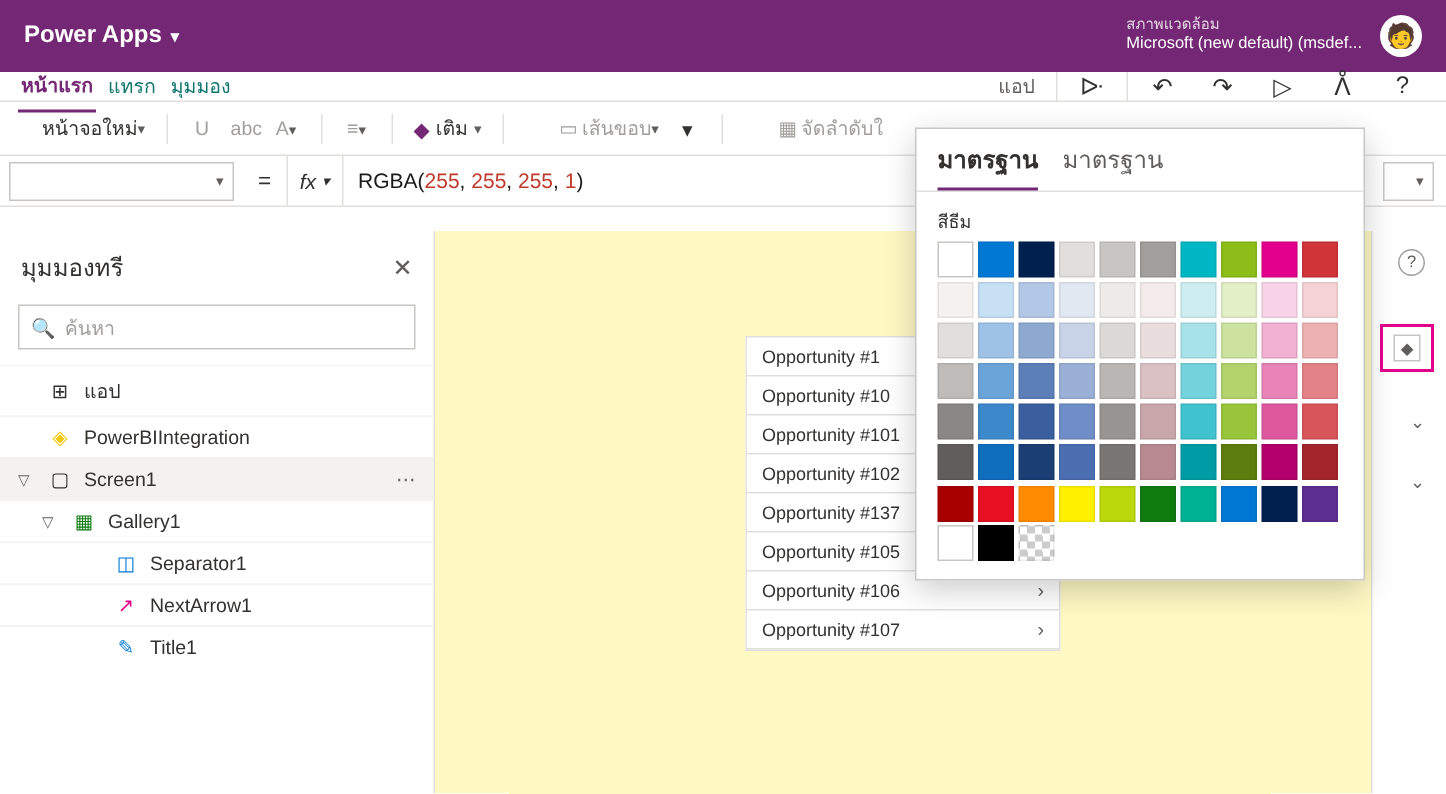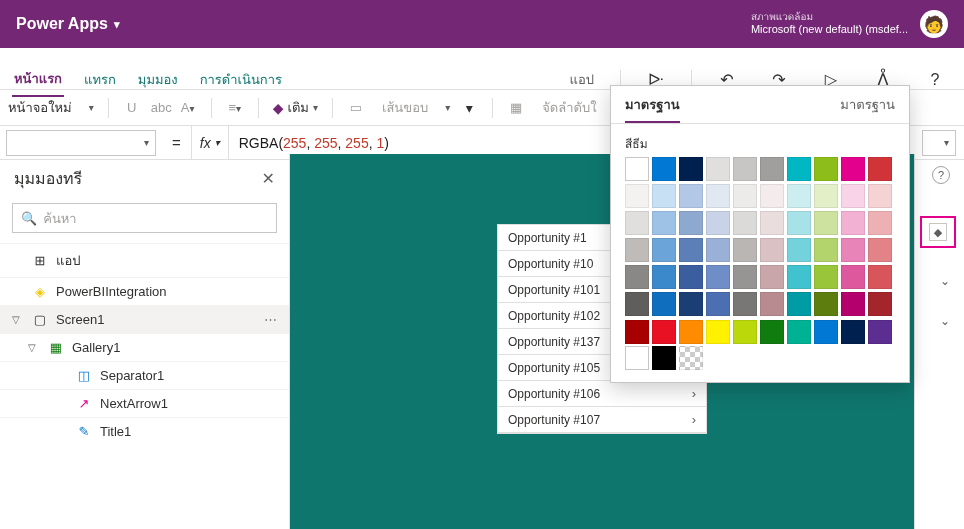--- a/index.html
+++ b/index.html
@@ -8,31 +8,31 @@
   
   .header { height: 48px; background: #742774; color: #fff; display: flex; align-items: center; padding: 0 16px; }
   .header .brand { font-size: 16px; font-weight: 600; display: flex; align-items: center; gap: 6px; }
   .header .brand .chev { font-size: 11px; }
   .header .spacer { flex: 1; }
   .header .env { font-size: 11px; text-align: left; line-height: 1.2; margin-right: 12px; }
   .header .env .lbl { opacity: .8; font-size: 10px; }
   .header .avatar { width: 28px; height: 28px; border-radius: 50%; background: #fff; display:flex; align-items:center; justify-content:center; font-size:16px; }
 
   
-  .ribbon-tabs { height: 20px; display:flex; align-items:center; border-bottom: 1px solid #e1dfdd; padding: 0 12px; gap: 18px; font-size: 13px; margin-top: 22px; }
+  .ribbon-tabs { height: 20px; display:flex; align-items:center; border-bottom: 1px solid #e1dfdd; padding: 0 12px; gap: 6px; font-size: 13px; }
   .ribbon-tabs .tab { padding: 6px 2px; cursor: pointer; color:#0f766e; }
   .ribbon-tabs .tab.active { color:#742774; border-bottom: 2px solid #742774; font-weight:600;}
   .ribbon-tabs .rspacer { flex:1; }
   .ribbon-tabs .rbtn { width: 34px; text-align:center; color:#323130; font-size:16px;}
   .ribbon-tabs .app-label { color:#605e5c; margin-right:8px; }
   .ribbon-tabs .divider { width:1px; height:20px; background:#e1dfdd; }
 
   
   .toolbar { height: 36px; display:flex; align-items:center; border-bottom:1px solid #e1dfdd; padding:0 8px; gap:10px; color:#a19f9d; font-size:13px;}
-  .toolbar .dd { display:flex; align-items:center; gap:17px; color:#323130;}
+  .toolbar .dd { display:flex; align-items:center; gap:0; color:#323130;margin-left:20px;}
   .toolbar .chev { font-size:10px; color:#605e5c;}
   .toolbar .sep { width:1px; height:20px; background:#e1dfdd; margin:0 4px;}
   .toolbar .ico { width:18px; text-align:center;}
   .toolbar .fill { display:flex; align-items:center; gap:4px; color:#323130;}
   .toolbar .fill .swatch-ico { color:#742774; font-size:14px;}
 
   
   .formula-bar { height: 34px; display:flex; align-items:center; border-bottom:1px solid #e1dfdd; }
   .formula-bar .prop-dd { width:150px; height:26px; border:1px solid #c8c6c4; margin:0 6px; display:flex; align-items:center; justify-content:flex-end; padding:0 6px;}
   .formula-bar .prop-dd .chev{font-size:10px;color:#605e5c;}
@@ -50,36 +50,36 @@
   .tree .search { margin:6px 12px 10px; height:30px; border:1px solid #c8c6c4; display:flex; align-items:center; padding:0 8px; gap:6px; color:#a19f9d;}
   .tree .list { flex:1; overflow:auto; }
   .tree .item { display:flex; align-items:center; gap:8px; padding:6px 12px; cursor:pointer; border-top:1px solid #f3f2f1;}
   .tree .item.selected { background:#f3f2f1; }
   .tree .item .exp { width:12px; font-size:10px; color:#605e5c;}
   .tree .item .ico { width:16px; text-align:center; font-size:13px;}
   .tree .item .more { margin-left:auto; color:#605e5c;}
   .tree .indent1 { padding-left:28px;} .tree .indent2 { padding-left:56px;}
 
   
-  .canvas { flex:1; background:#0f766e; display:flex; align-items:flex-start; justify-content:center; padding:20px 0; overflow:hidden; position:relative;}
+  .canvas { flex:1; background:#fef9c3; display:flex; align-items:flex-start; justify-content:center; padding:20px 0; overflow:hidden; position:relative;}
   .gallery { width:210px; border:1px solid #e1dfdd; background:#fff; margin-top:50px;}
   .gallery .row { height:26px; display:flex; align-items:center; justify-content:space-between; padding:0 10px; border-bottom:1px solid #e1dfdd; font-size:12px;}
   .gallery .row .arr { color:#605e5c; font-size:13px;}
 
   
   .right-pane { width:50px; border-left:1px solid #e1dfdd; position:relative;}
   .right-pane .help { position:absolute; top:12px; right:14px; width:18px;height:18px;border:1px solid #a19f9d;border-radius:50%; font-size:11px; display:flex;align-items:center;justify-content:center;color:#605e5c;}
   .right-pane .fillbox { position:absolute; top:62px; right:8px; width:36px; height:32px; border:2px solid #e3008c; display:flex; align-items:center; justify-content:center;}
   .right-pane .fillbox .inner{width:18px;height:18px;border:1px solid #c8c6c4;display:flex;align-items:center;justify-content:center;font-size:11px;color:#605e5c;}
   .right-pane .chevs { position:absolute; right:14px; font-size:12px; color:#605e5c;} 
   .right-pane .chev1{top:120px;} .right-pane .chev2{top:160px;}
 
   
   .picker { position:absolute; top:85px; left:610px; width:300px; background:#fff; border:1px solid #c8c6c4; box-shadow:0 6px 20px rgba(0,0,0,.2); z-index:50; padding-bottom:12px;}
-  .picker .tabs { display:flex; padding:8px 14px 0; border-bottom:1px solid #e1dfdd; font-size:13px;justify-content:space-between;}
+  .picker .tabs { display:flex; gap:16px; padding:8px 14px 0; border-bottom:1px solid #e1dfdd; font-size:16px;}
   .picker .tabs .pt { padding-bottom:6px; cursor:pointer; color:#605e5c;}
   .picker .tabs .pt.active { color:#323130; border-bottom:2px solid #742774; font-weight:600;}
   .picker .sect-label { padding:10px 14px 4px; font-size:12px; color:#323130;}
   .picker .grid { display:grid; grid-template-columns: repeat(10, 24px); gap:3px; padding:0 14px;}
   .picker .sw { width:24px; height:24px; border:1px solid rgba(0,0,0,.08); cursor:pointer;}
   .picker .sw.white{border:1px solid #c8c6c4;}
   .picker .std { display:flex; gap:3px; padding:4px 14px 0; flex-wrap:wrap;}
   .picker .std .sw{width:24px;height:24px;}
   .picker .transparent { background: repeating-conic-gradient(#ccc 0 25%, #fff 0 50%) 0 0/10px 10px;}
 </style>
@@ -96,21 +96,20 @@
     <div class="lbl">สภาพแวดล้อม</div>
     <div>Microsoft (new default) (msdef...</div>
   </div>
   <div class="avatar">🧑</div>
 </div>
 
 <div class="ribbon-tabs">
   <div class="tab active">หน้าแรก</div>
   <div class="tab">แทรก</div>
   <div class="tab">มุมมอง</div>
-  <div class="tab">การดำเนินการ</div>
   <div class="rspacer"></div>
   <div class="app-label">แอป</div>
   <div class="divider"></div>
   <div class="rbtn">ᐓ</div>
   <div class="divider"></div>
   <div class="rbtn">↶</div>
   <div class="rbtn">↷</div>
   <div class="rbtn">▷</div>
   <div class="rbtn">ᐰ</div>
   <div class="rbtn">?</div>

